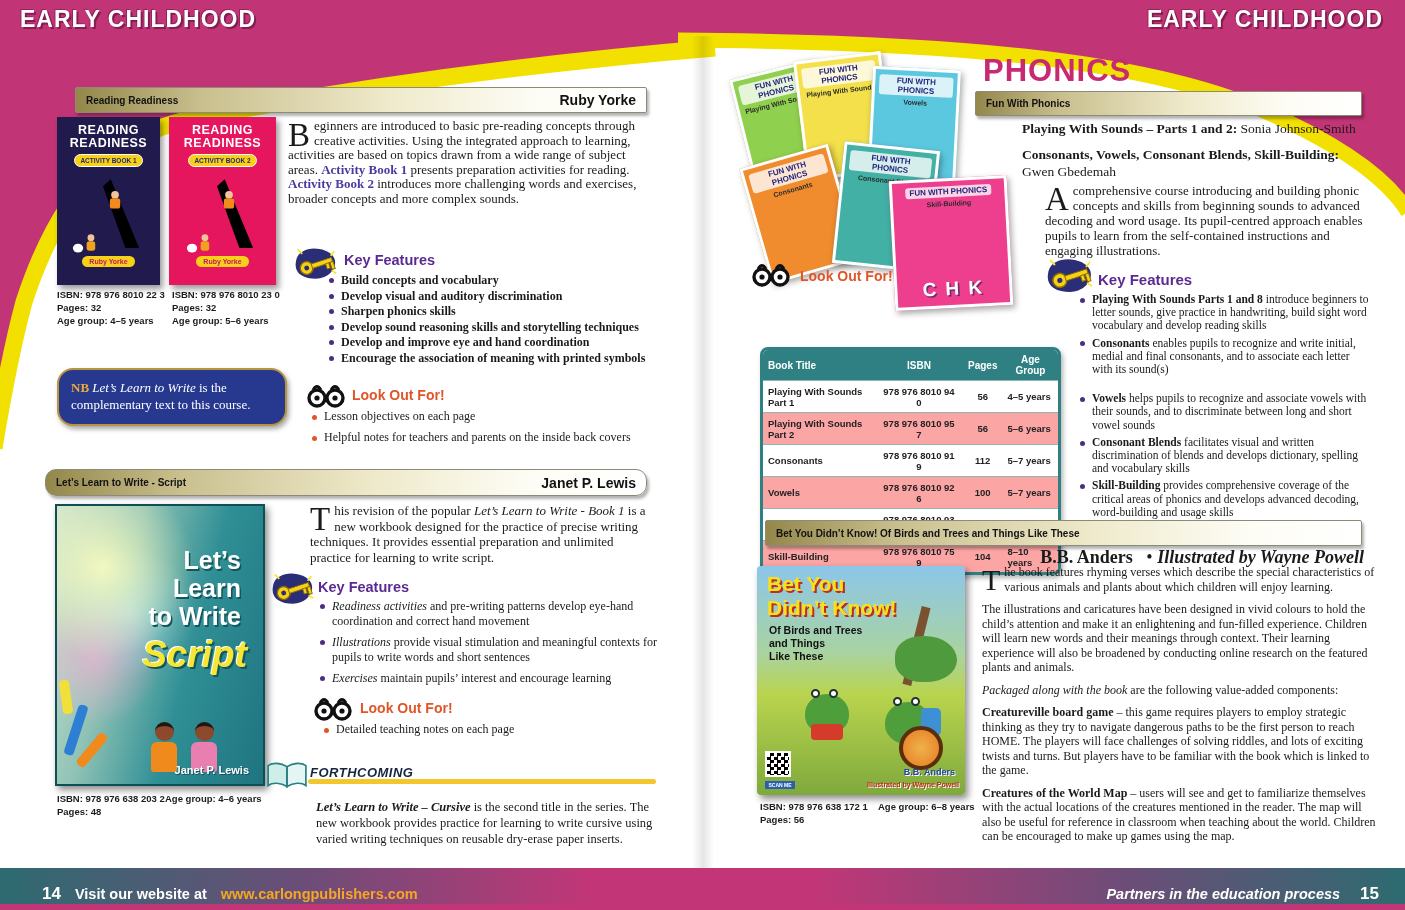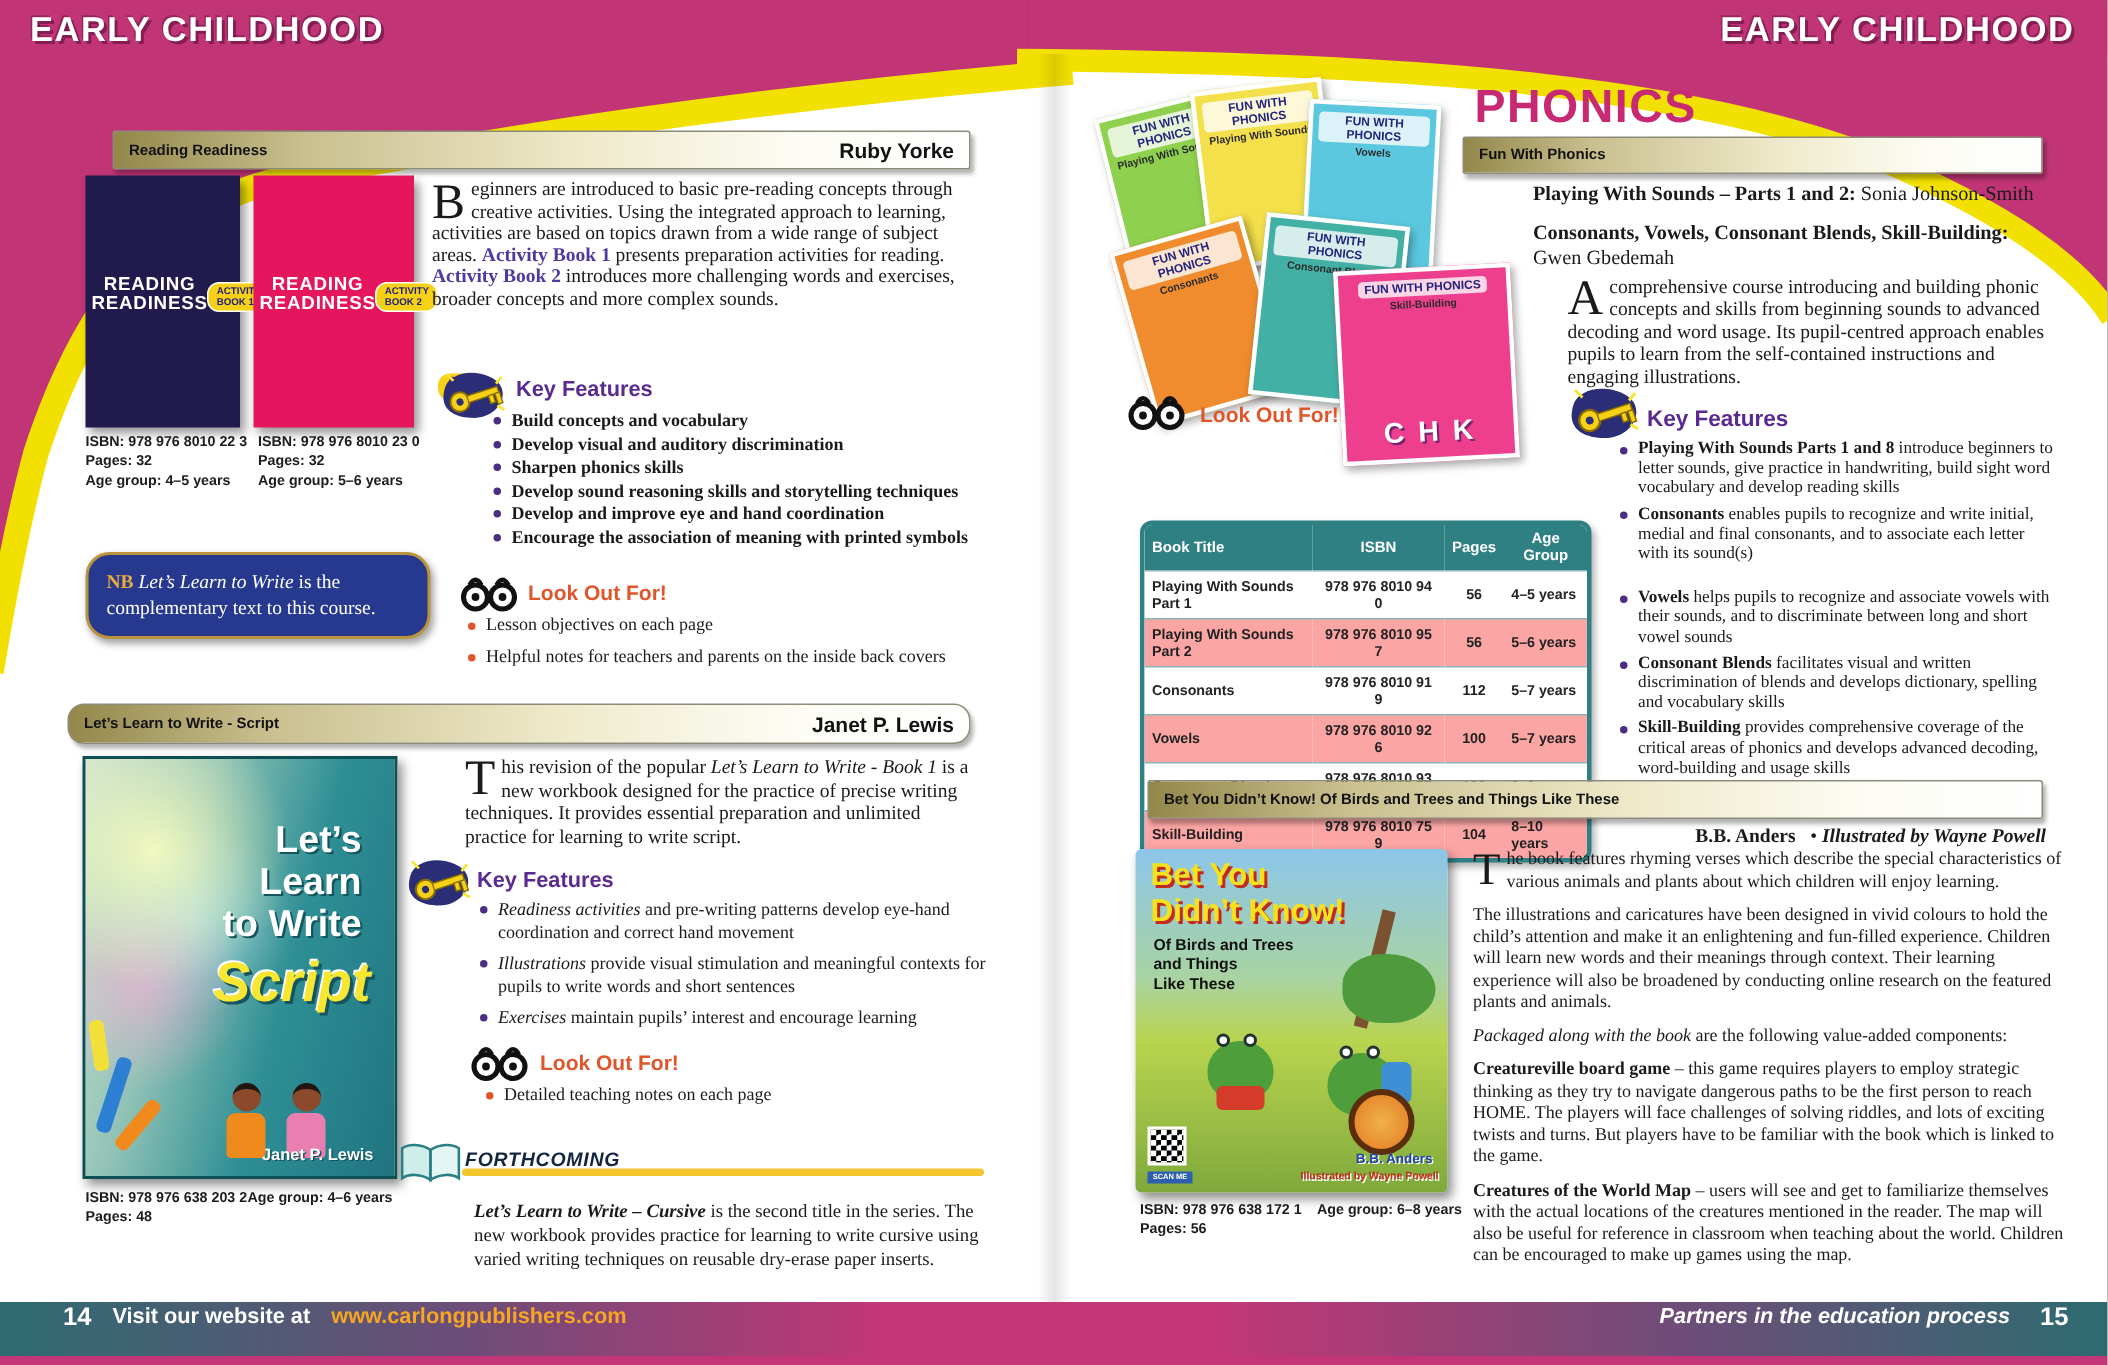--- a/index.html
+++ b/index.html
@@ -33,21 +33,21 @@
 
   .feat-head { position:absolute; z-index:2; font:bold 14.5px "Liberation Sans", sans-serif; color:#5b2a91; }
   .lookout-head { position:absolute; z-index:2; font:bold 14px "Liberation Sans", sans-serif; color:#e0562a; }
   .blist { position:absolute; z-index:2; list-style:none; font-size:12px; color:#1a1a1a; }
   .blist li { position:relative; padding-left:14px; }
   .blist li::before { content:""; position:absolute; left:2px; top:.42em; width:5px; height:5px; border-radius:50%; background:#4b2e83; }
   .blist.orange li::before { background:#e0562a; }
   .icon { position:absolute; z-index:2; }
 
   
-  .rr-cover { position:absolute; z-index:2; display:flex; flex-direction:row; align-items:center;
+  .rr-cover { position:absolute; z-index:2; display:flex; flex-direction:column; align-items:center;
     padding:7px 4px 18px; box-shadow:3px 4px 6px rgba(0,0,0,.4); }
   .rr-title { font:bold 12.5px "Liberation Sans", sans-serif; letter-spacing:.5px; color:#fff; line-height:13px; text-align:center; }
   .rr-banner { margin-top:4px; background:#f7d117; color:#23247d; border:1px solid #fff; border-radius:8px;
     font:bold 6.5px "Liberation Sans", sans-serif; padding:2px 5px; }
   .rr-art { margin-top:2px; }
   .rr-author { margin-top:auto; background:#f7d117; color:#c3156b; border-radius:8px;
     font:bold 7px "Liberation Sans", sans-serif; padding:2px 7px; }
   .meta { position:absolute; z-index:2; font:bold 9.5px "Liberation Sans", sans-serif; color:#1c1c1c; line-height:13px; }
 
   .nb-box { position:absolute; z-index:2; left:57px; top:368px; width:230px; min-height:58px;
@@ -142,21 +142,21 @@
   .qr-label { position:absolute; left:8px; bottom:6px; width:30px; background:#2d5fb0; color:#fff;
     font:bold 5px "Liberation Sans", sans-serif; text-align:center; padding:1px 0; }
   .bet-auth { position:absolute; right:10px; bottom:18px; font:bold 9px "Liberation Sans", sans-serif; color:#2244aa;
     text-shadow:1px 1px 0 #fff; }
   .bet-illus { position:absolute; right:6px; bottom:7px; font:bold 7px "Liberation Sans", sans-serif; color:#c22a1e;
     text-shadow:1px 1px 0 #fff; }
 
   
   .footer-bar { position:absolute; z-index:3; left:0; top:868px; width:1405px; height:36px;
     background:linear-gradient(90deg,#2d6b70 0%,#6d4d78 22%,#c23677 42%,#c23677 58%,#6d4d78 80%,#2d6b70 100%);
-    display:flex; align-items:flex-start; font-family:"Liberation Sans", sans-serif; color:#fff; }
+    display:flex; align-items:flex-end; font-family:"Liberation Sans", sans-serif; color:#fff; }
   .footer-strip { position:absolute; z-index:3; left:0; top:904px; width:1405px; height:6px; background:#c23677; }
   .footer-pageno { font-weight:bold; font-size:17px; }
   .footer-left-group { display:flex; align-items:center; gap:14px; margin-left:42px; font-weight:bold; font-size:14.5px; }
   .footer-link { color:#f5a623; font-weight:bold; text-decoration:none; }
   .footer-right-group { margin-left:auto; margin-right:26px; display:flex; align-items:center; gap:20px; }
   .footer-tagline { font-style:italic; font-weight:bold; font-size:14.5px; }
 </style>
 </head>
 <body>
 
@@ -458,21 +458,21 @@
     <li style="line-height:13.2px; margin-bottom:4px"><span class="bld">Playing With Sounds Parts 1 and 8</span><span> introduce beginners to letter sounds, give practice in handwriting, build sight word vocabulary and develop reading skills</span></li>
     <li style="line-height:13.2px; margin-bottom:16px"><span class="bld">Consonants</span><span> enables pupils to recognize and write initial, medial and final consonants, and to associate each letter with its sound(s)</span></li>
     <li style="line-height:13.2px; margin-bottom:4px"><span class="bld">Vowels</span><span> helps pupils to recognize and associate vowels with their sounds, and to discriminate between long and short vowel sounds</span></li>
     <li style="line-height:13.2px; margin-bottom:4px"><span class="bld">Consonant Blends</span><span> facilitates visual and written discrimination of blends and develops dictionary, spelling and vocabulary skills</span></li>
     <li style="line-height:13.2px"><span class="bld">Skill-Building</span><span> provides comprehensive coverage of the critical areas of phonics and develops advanced decoding, word-building and usage skills</span></li>
   </ul>
 
   <div class="section-bar" style="left:765px; top:520px; width:597px;">
     <span class="bar-title">Bet You Didn’t Know! Of Birds and Trees and Things Like These</span>
   </div>
-  <div class="body-col" style="left:980px; top:550px; width:384px; text-align:right; font-size:13px;">
+  <div class="body-col" style="left:980px; top:550px; width:384px; text-align:right; font-size:18px;">
     <span class="bld">B.B. Anders</span>&nbsp;&nbsp;
     <span>•</span>
     <span class="bld it">Illustrated by Wayne Powell</span>
   </div>
 
   <div class="bet-cover">
     <div class="bet-t1">Bet You</div>
     <div class="bet-t2">Didn’t Know!</div>
     <div class="bet-sub">
       <div>Of Birds and Trees</div>

